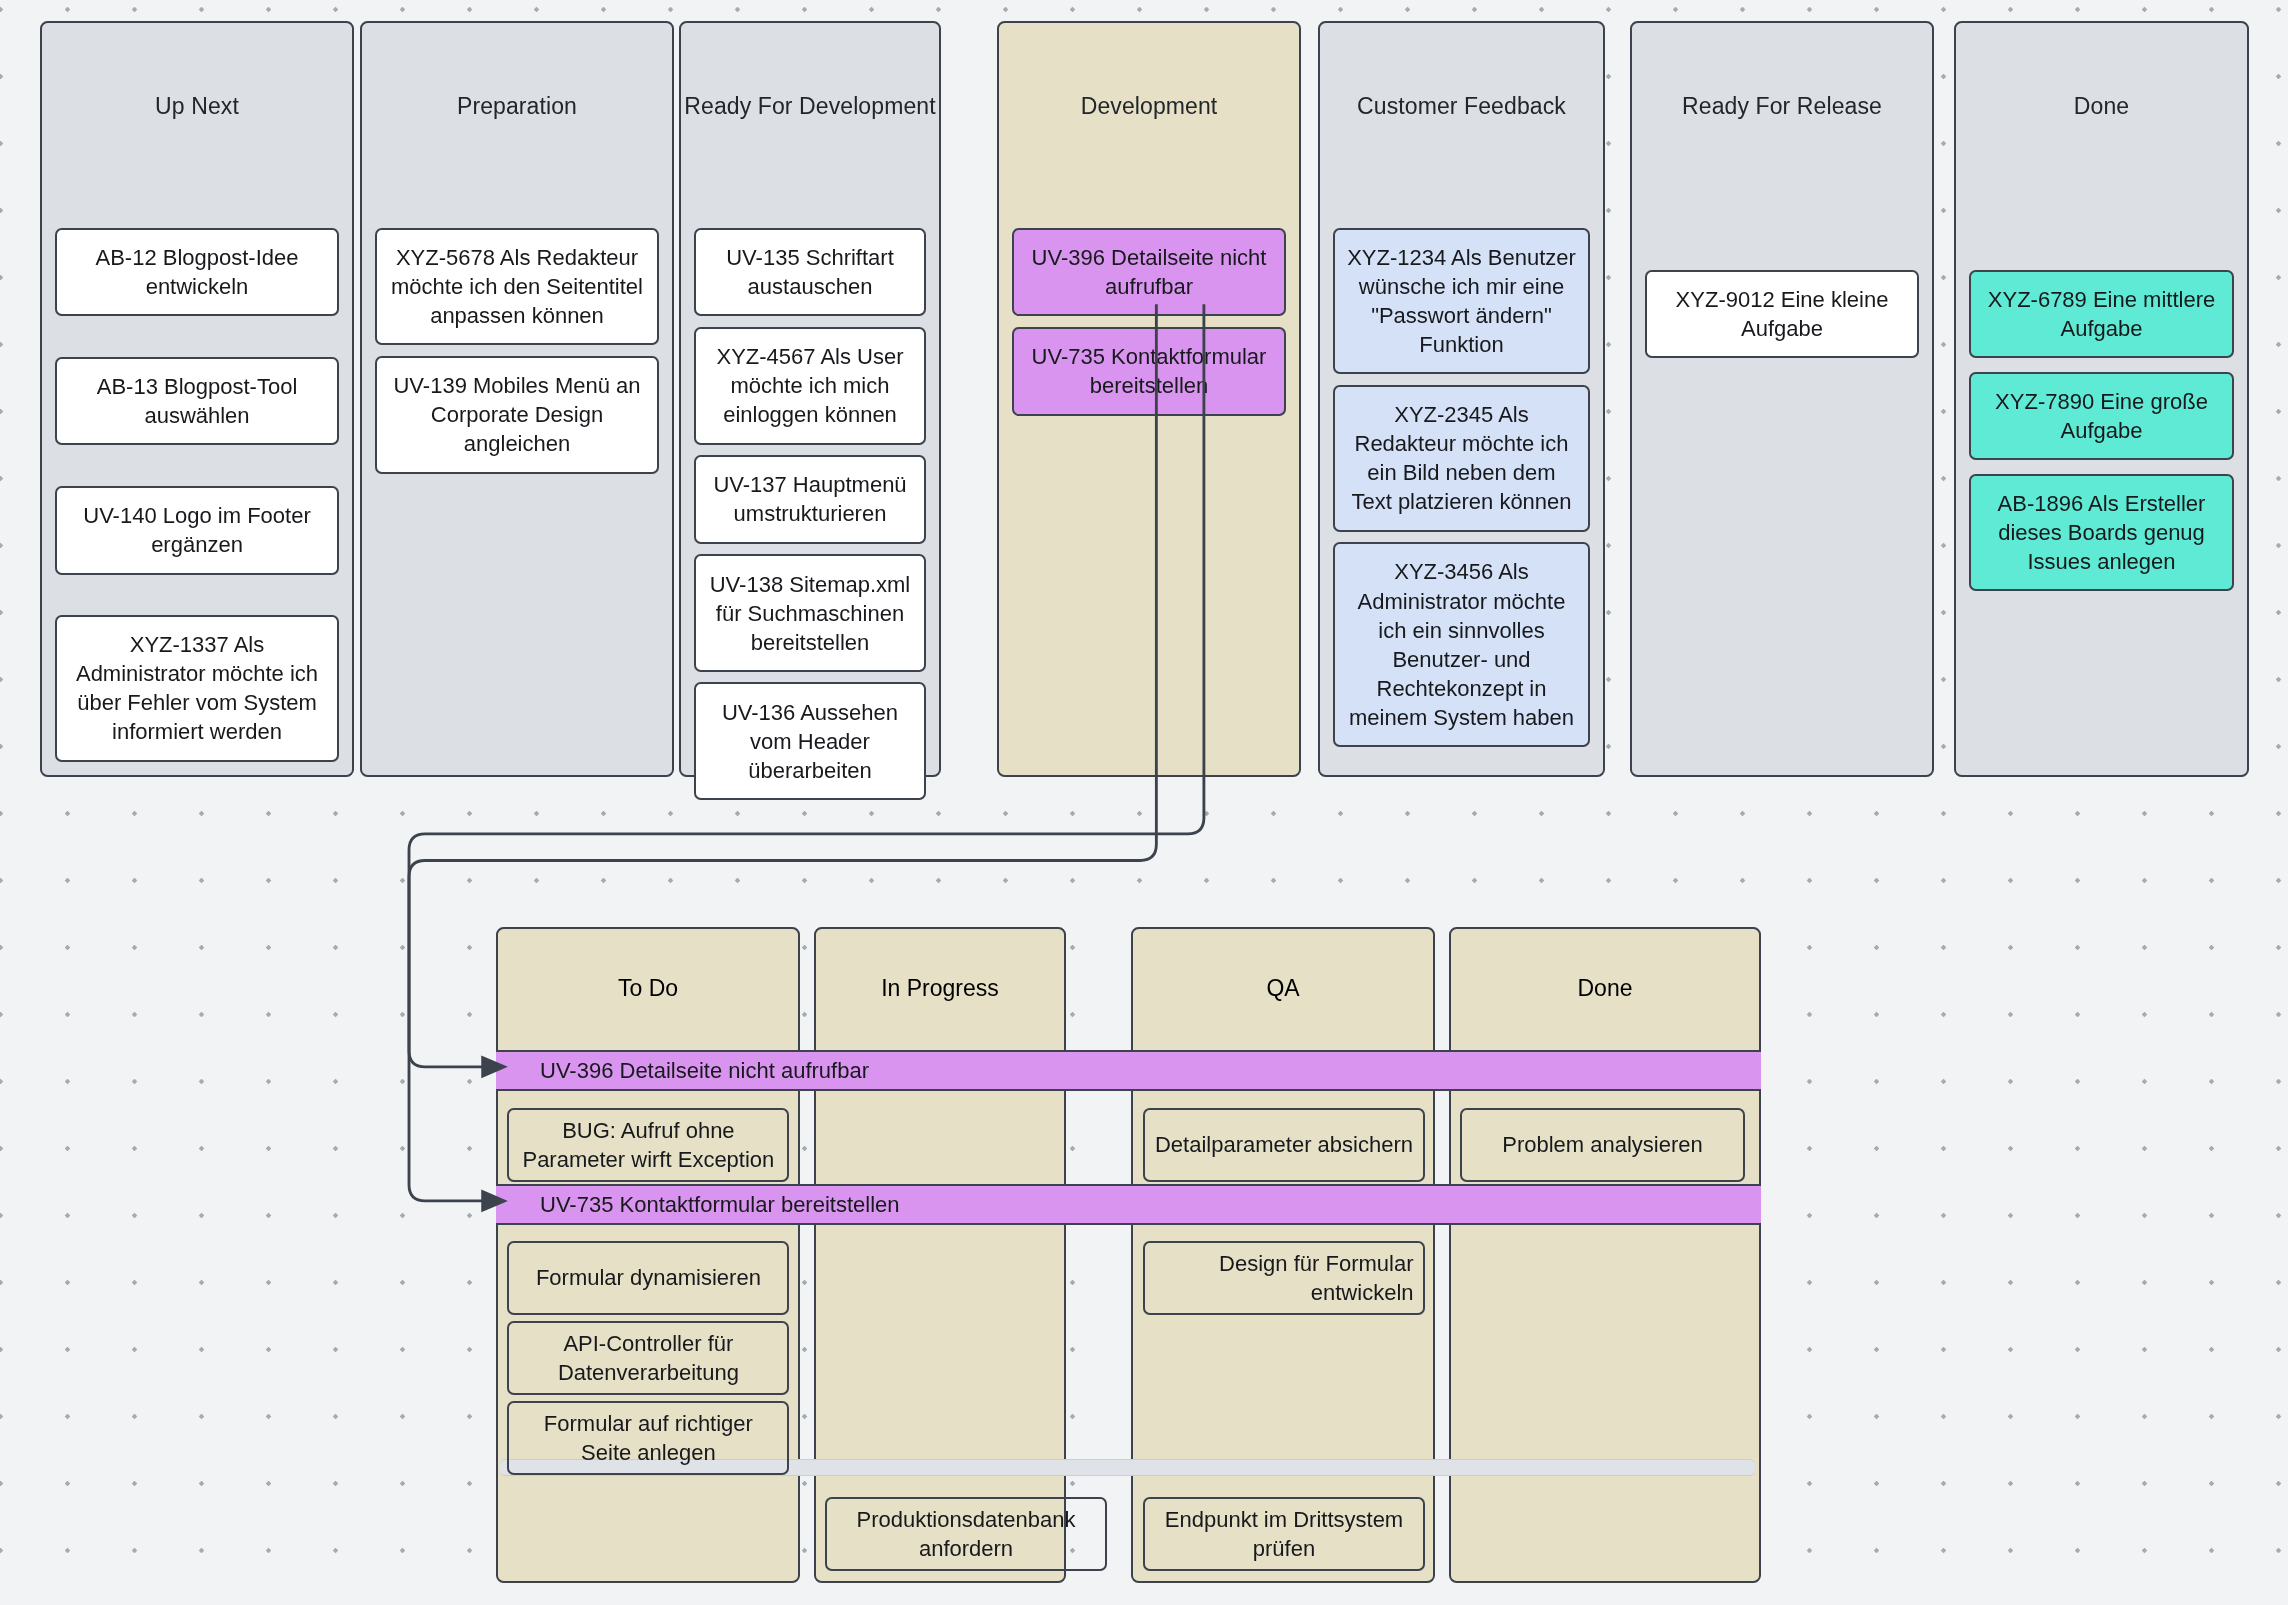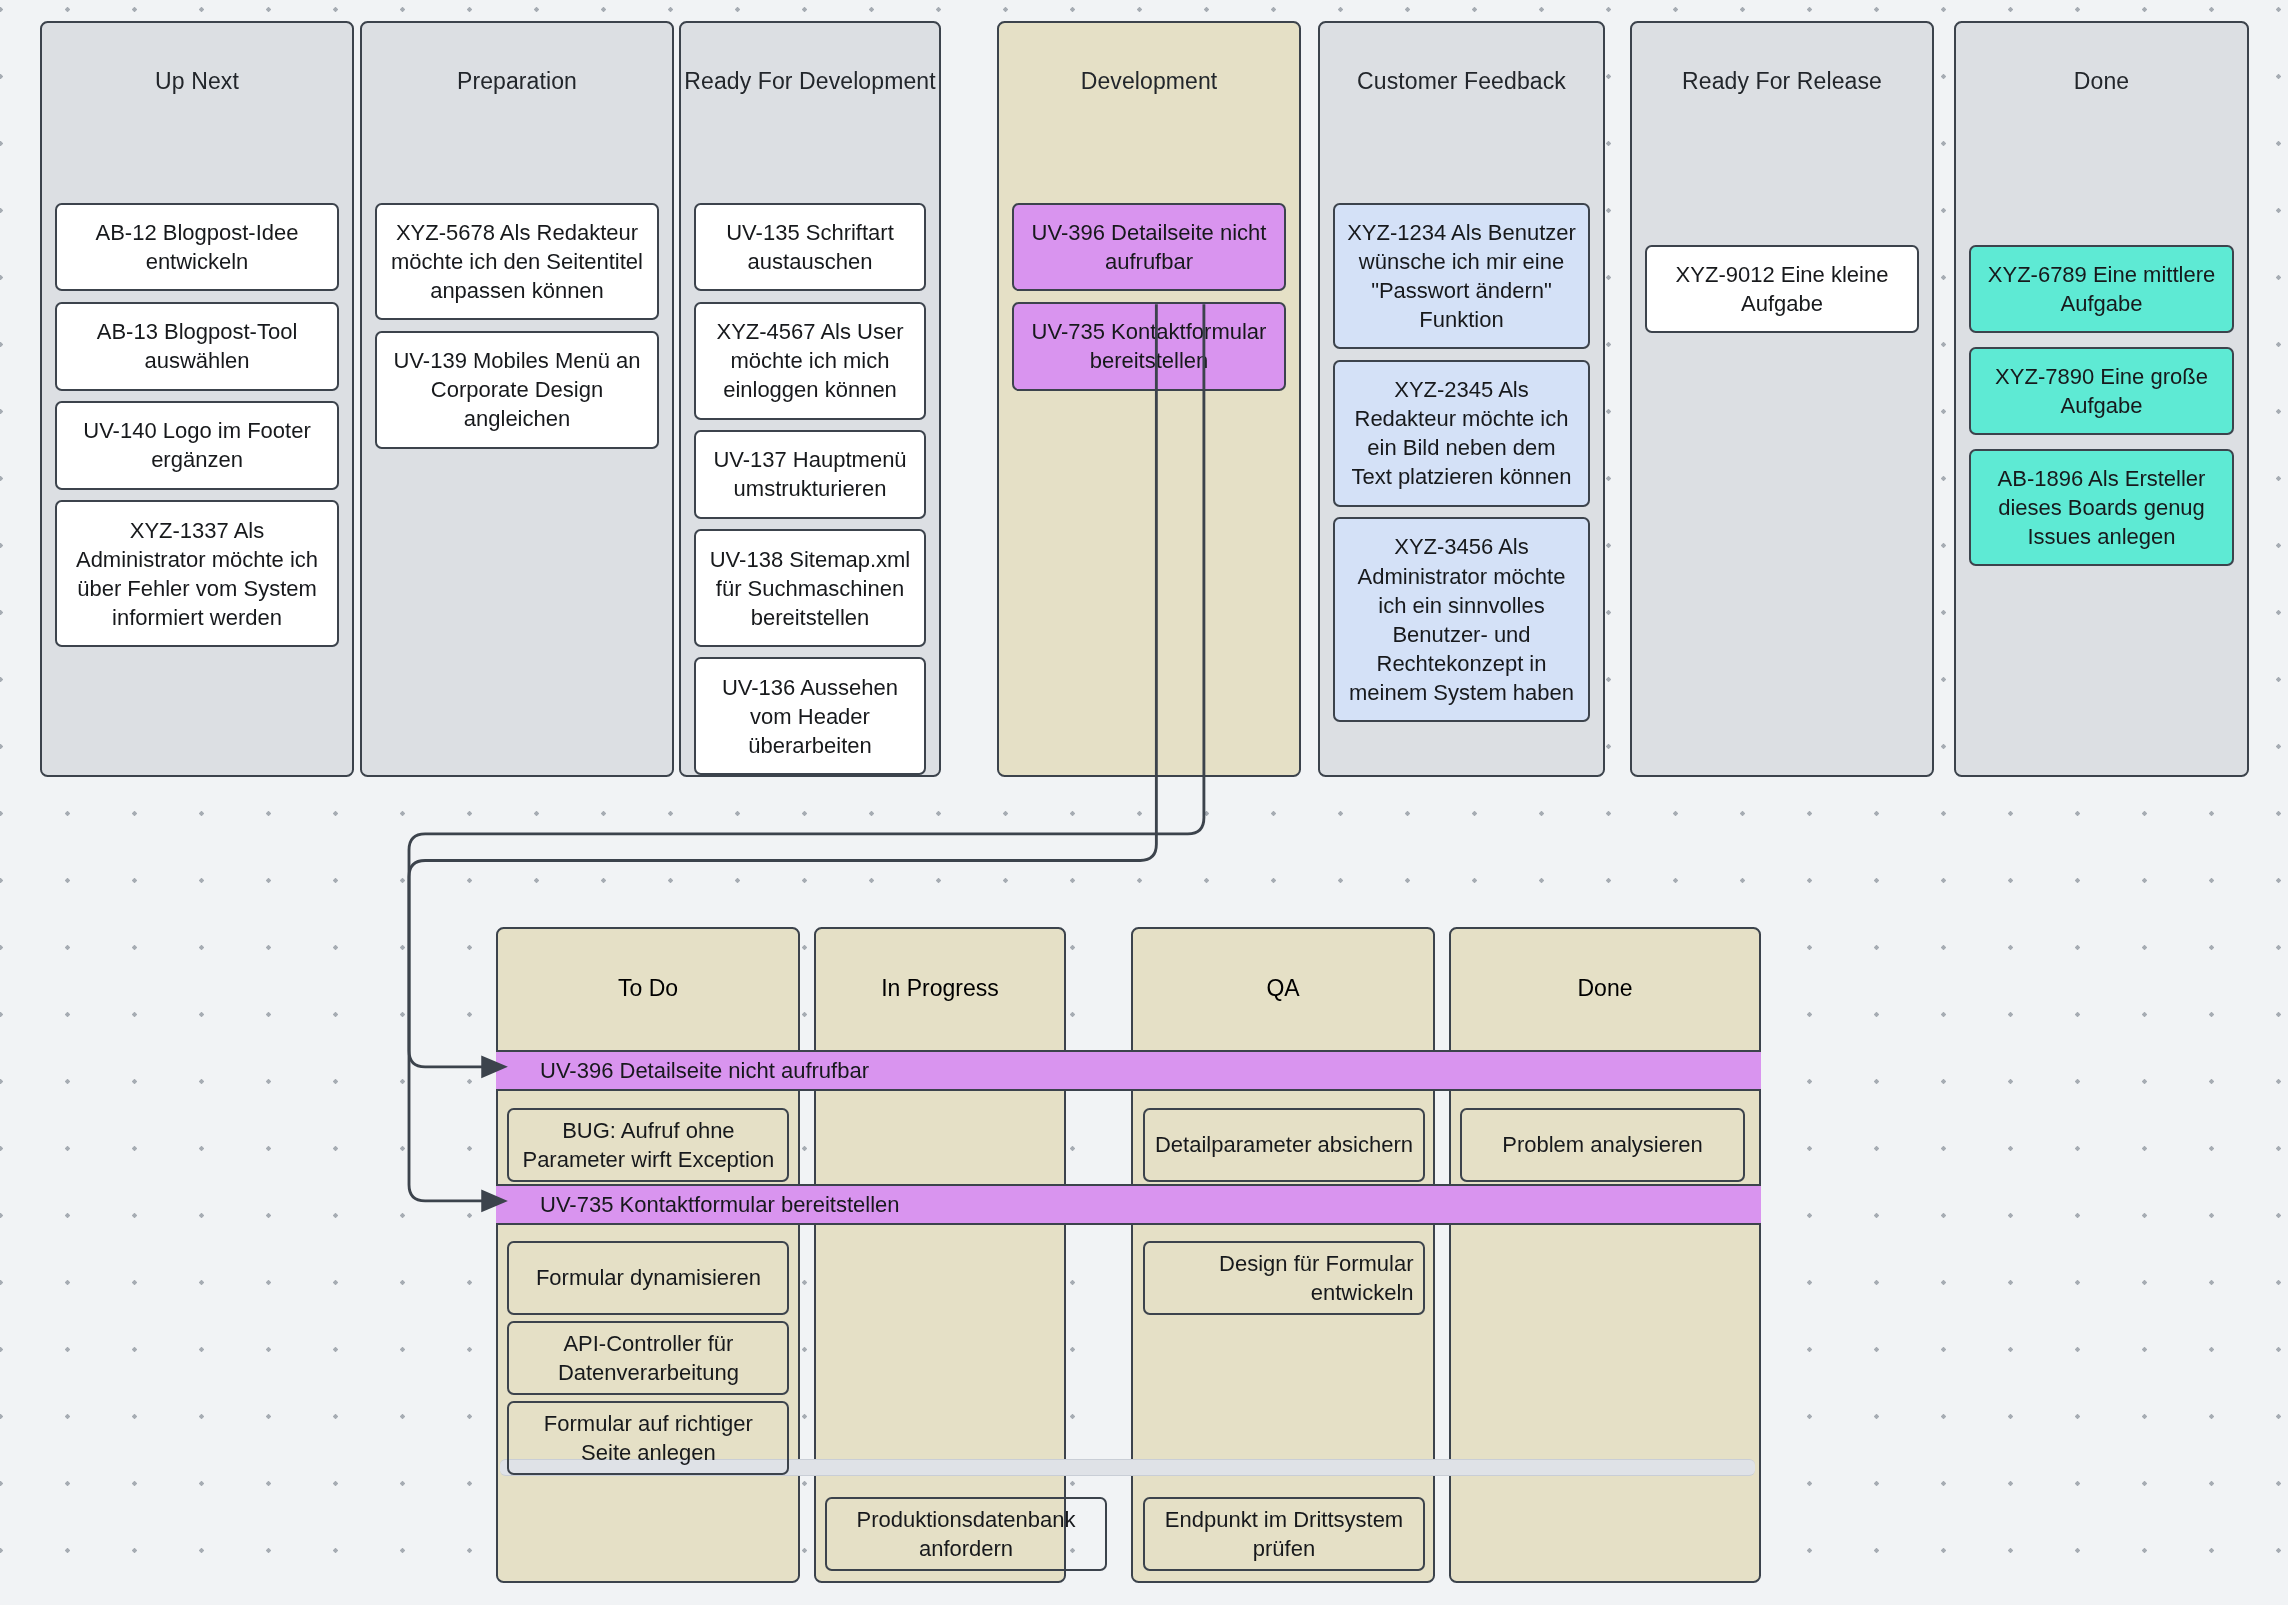--- a/index.html
+++ b/index.html
@@ -42,21 +42,21 @@
     align-items: stretch;
   }
 
   .col-grey  { background: #dcdfe3; }
   .col-beige { background: #e5e0c6; }
 
   .col-title {
     text-align: center;
     font-size: 23px;
     line-height: 1.25;
-    padding-top: 44px;
+    padding-top: 69px;
     color: #22262b;
     letter-spacing: 0.1px;
     flex: 0 0 auto;
   }
 
   .col-cards {
     padding: 9.5px 13.3px 13.3px 13.3px;
     display: flex;
     flex-direction: column;
     gap: 10.5px;
@@ -168,21 +168,21 @@
 </style>
 </head>
 <body>
 
 <div id="canvas-dots"></div>
 
 <div id="top-board" class="board">
 
   <div class="column col-grey" style="left:40px; width:314px;">
     <div class="col-title">Up Next</div>
-    <div class="col-cards top" style="padding-top:107px;">
+    <div class="col-cards top" style="padding-top:107px;justify-content:space-between;">
       <div class="card c-white">AB-12 Blogpost-Idee entwickeln</div>
       <div class="card c-white">AB-13 Blogpost-Tool auswählen</div>
       <div class="card c-white">UV-140 Logo im Footer ergänzen</div>
       <div class="card c-white">XYZ-1337 Als Administrator möchte ich über Fehler vom System informiert werden</div>
     </div>
   </div>
 
   <div class="column col-grey" style="left:360px; width:314px;">
     <div class="col-title">Preparation</div>
     <div class="col-cards top" style="padding-top:107px;">

